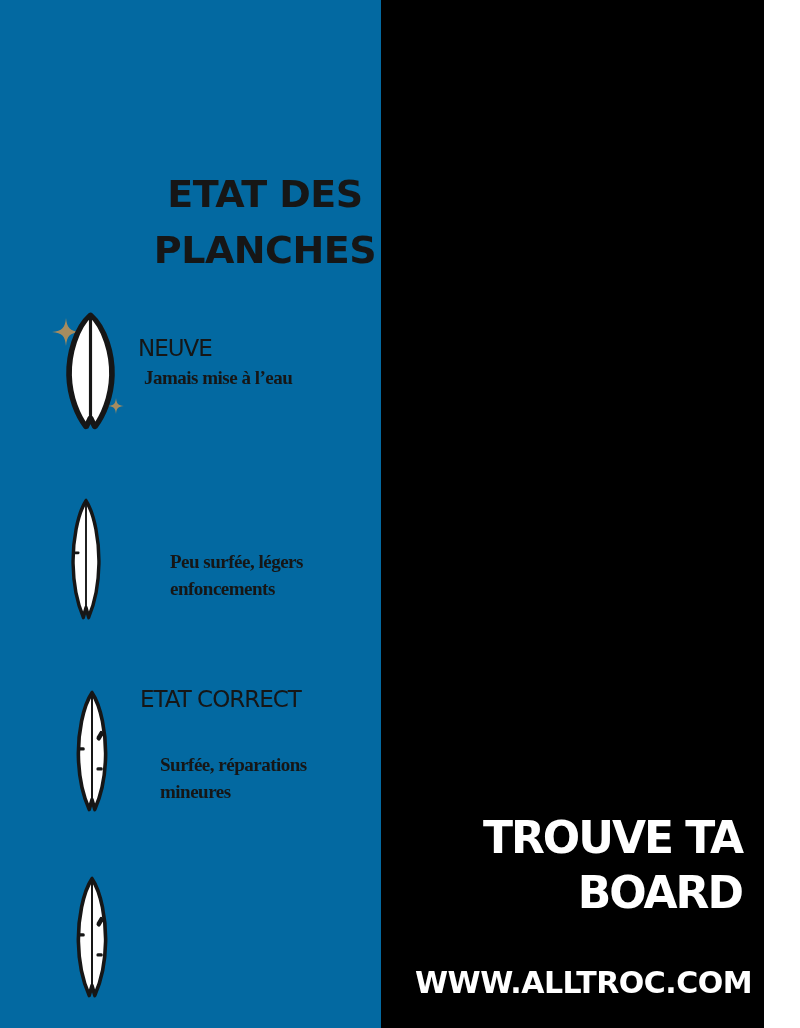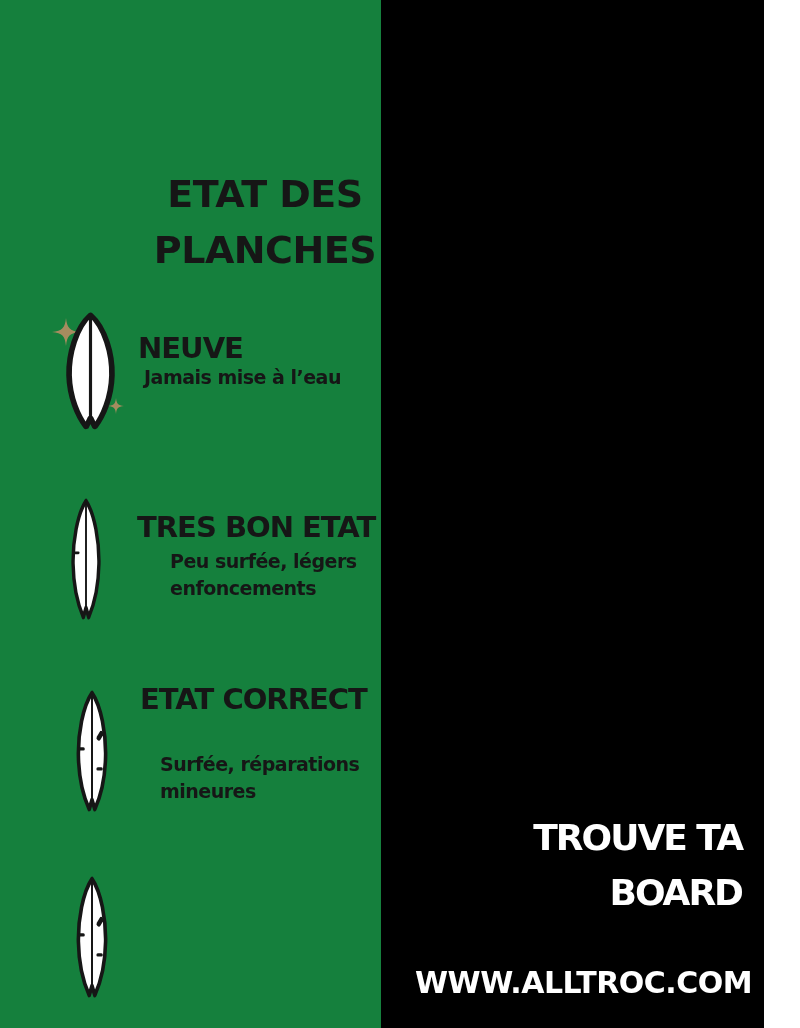--- a/index.html
+++ b/index.html
@@ -6,21 +6,21 @@
     --ink:#161616;
     --panel-bg:#000000;
     --panel-text:#ffffff;
     --sparkle:#a68c5f;
   }
   *{margin:0;padding:0;box-sizing:border-box;}
   html,body{background:#e8e8e8;}
   .page{
     position:relative;
     width:800px;height:1028px;
-    background:#15803d;
+    background:#0369a1;
     overflow:hidden;
     font-family:"DejaVu Sans", sans-serif;
     color:var(--ink);
     margin:0 auto;
   }
   .black-panel{
     position:absolute;
     left:381px;top:0;
     width:383px;height:1028px;
     background:var(--panel-bg);
@@ -37,55 +37,56 @@
     width:250px;
     text-align:center;
     font-size:38px;
     line-height:56px;
     font-weight:bold;
     letter-spacing:-0.5px;
     color:var(--ink);
   }
   .item-title{
     position:absolute;
-    font-size:29px;
+    font-size:23px;
     line-height:30px;
-    font-weight:bold;
+    font-weight:normal;
     letter-spacing:-1px;
     color:var(--ink);
     white-space:nowrap;
   }
   .item-desc{
     position:absolute;
     font-size:19px;
     line-height:27px;
     font-weight:bold;
     letter-spacing:-0.5px;
     color:var(--ink);
+    font-family:Liberation Serif, serif;
   }
   .t1{left:138px;top:333px;}
   .d1{left:144px;top:364px;width:240px;}
   .t2{left:137px;top:512px;}
   .d2{left:142px;top:548px;width:205px;margin-left:28px;}
   .t3{left:140px;top:684px;}
   .d3{left:160px;top:751px;width:215px;}
   .t4{left:138px;top:901px;}
   .d4{left:142px;top:935px;width:250px;}
   .icon{position:absolute;}
   .icon-1{left:40px;top:310px;width:110px;height:130px;}
   .icon-2{left:67px;top:498px;width:38px;height:124px;}
   .icon-3{left:72px;top:690px;width:40px;height:124px;}
   .icon-4{left:72px;top:876px;width:40px;height:124px;}
   .icon svg{display:block;width:100%;height:100%;}
   .tagline{
     position:absolute;
     right:58px;top:810px;
     width:320px;
     text-align:right;
-    font-size:36px;
+    font-size:44px;
     line-height:55px;
     font-weight:bold;
     letter-spacing:-2px;
     color:var(--panel-text);
   }
   .website{
     position:absolute;
     right:55px;top:966px;
     width:330px;
     text-align:right;
@@ -130,21 +131,20 @@
 
   <div class="icon icon-2">
     <svg viewBox="0 0 100 260" preserveAspectRatio="none" aria-hidden="true">
       <g>
         <path class="board-outline" d="M50,6 C27,34 15,92 16,138 C17,186 30,226 43,250 L50,230 L57,250 C70,226 83,186 84,138 C85,92 73,34 50,6 Z"></path>
         <line class="board-stringer" x1="50" y1="10" x2="50" y2="228"></line>
         <rect class="board-ding" x="19" y="112" width="14" height="6" rx="3"></rect>
       </g>
     </svg>
   </div>
-  <div class="item-title t2">TRES BON ETAT</div>
   <div class="item-desc d2">Peu surfée, légers enfoncements</div>
 
   <div class="icon icon-3">
     <svg viewBox="0 0 100 260" preserveAspectRatio="none" aria-hidden="true">
       <g>
         <path class="board-outline" d="M50,6 C27,34 15,92 16,138 C17,186 30,226 43,250 L50,230 L57,250 C70,226 83,186 84,138 C85,92 73,34 50,6 Z"></path>
         <line class="board-stringer" x1="50" y1="10" x2="50" y2="228"></line>
         <rect class="board-ding" x="15" y="120" width="17" height="7" rx="3.5"></rect>
         <rect class="board-ding" x="61" y="162" width="16" height="7" rx="3.5"></rect>
         <rect class="board-ding" x="-11" y="-5.5" width="22" height="11" rx="5.5" transform="translate(70,96) rotate(-55)"></rect>

